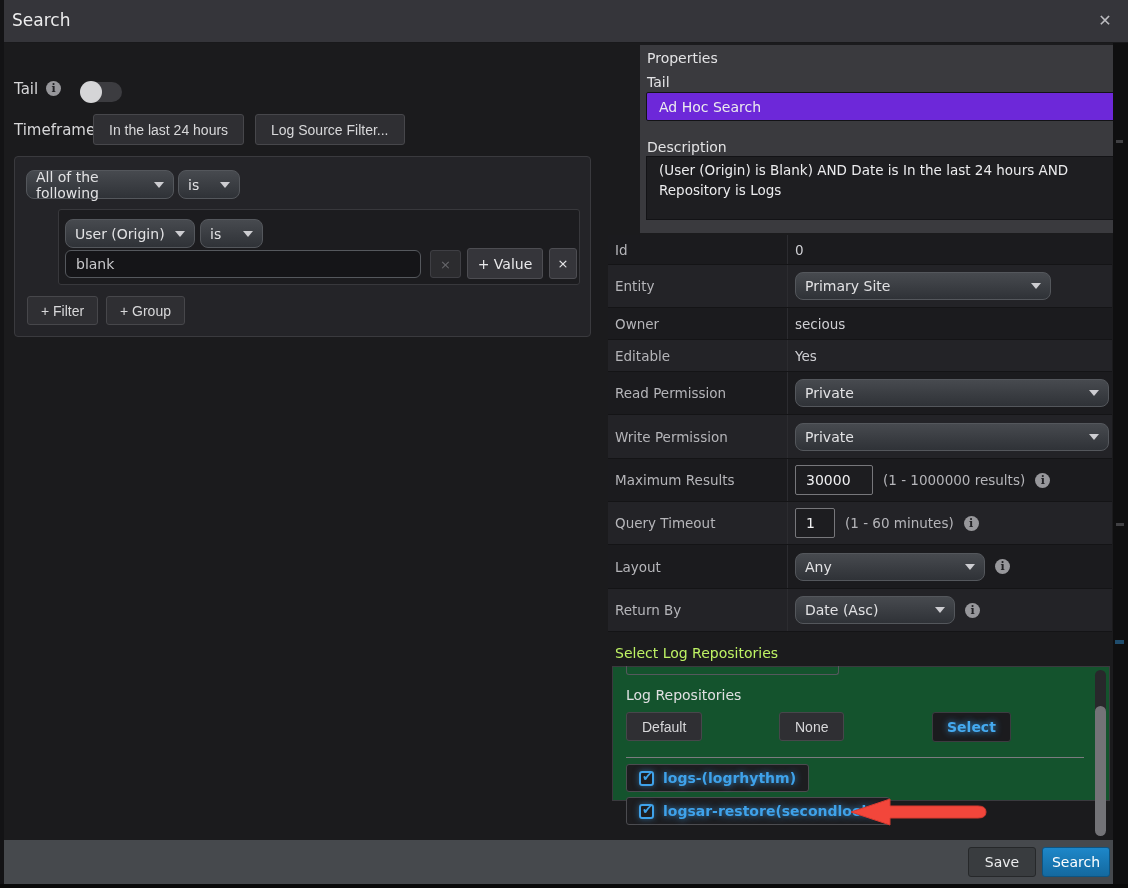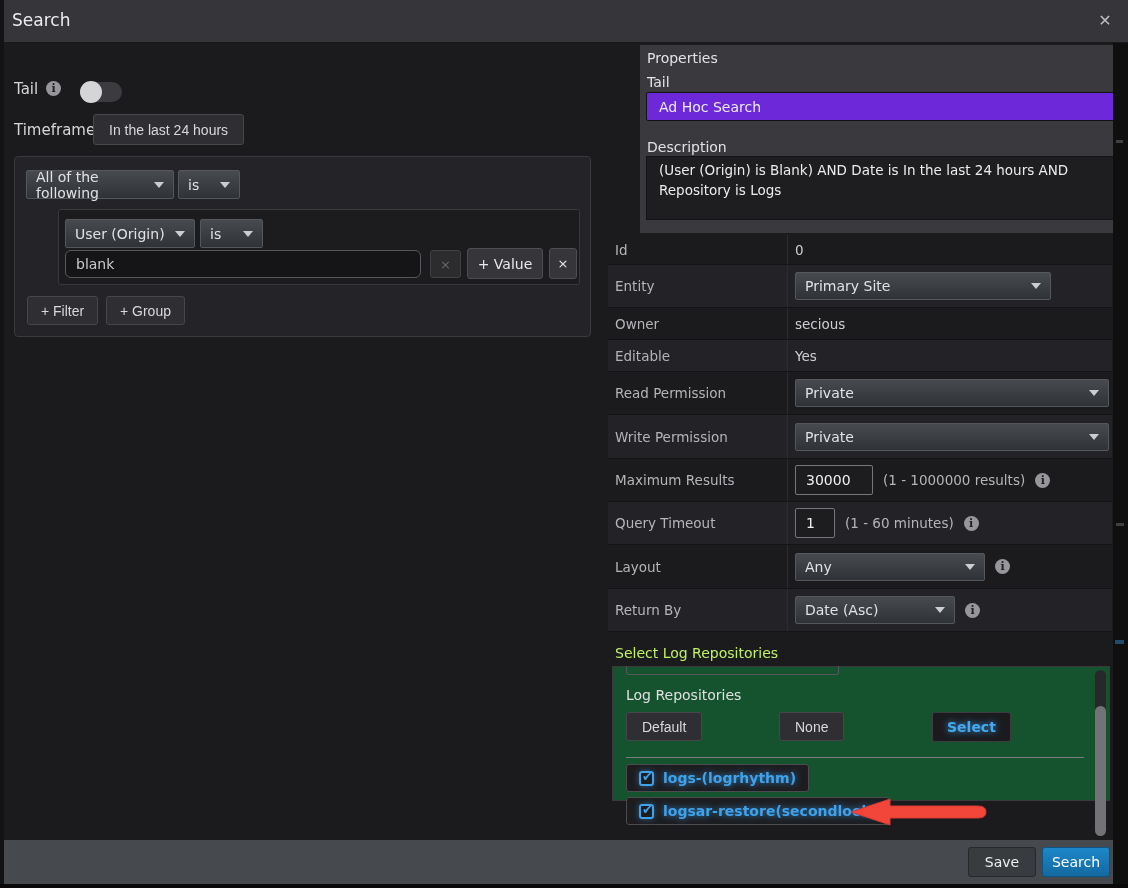--- a/index.html
+++ b/index.html
@@ -18,21 +18,21 @@
   .right-strip { position:absolute; right:0; top:43px; width:15px; height:845px; background:#0f0f10; z-index:6; }
   .artifact { position:absolute; opacity:.55; }
   .bottom-strip { position:absolute; left:0; top:884px; width:1128px; height:4px; background:#090909; z-index:7; }
 
   
   .btn-dark { display:inline-flex; align-items:center; justify-content:center;
               background:#2f2f33; border:1px solid #47474b; border-radius:3px;
               color:#d8d8da; font-size:14px; height:31px; padding:0 15px; cursor:pointer; white-space:nowrap; }
   .dd { position:absolute; display:flex; align-items:center; justify-content:space-between;
         background:linear-gradient(180deg,#474a4f,#2f3237); border:1px solid #54575c;
-        border-radius:2px; color:#e2e2e4; font-size:14px; padding:0 9px; height:29px; cursor:pointer; }
+        border-radius:8px; color:#e2e2e4; font-size:14px; padding:0 9px; height:29px; cursor:pointer; }
   .dd .caret { width:0; height:0; border-left:5px solid transparent; border-right:5px solid transparent;
                border-top:6px solid #cdcdd1; margin-left:8px; flex:none; }
   .txt-input { background:#151518; border:1px solid #55585d; border-radius:6px;
                color:#c9c9cc; font-size:14px; padding:0 10px; font-family:inherit; }
   .info-icon { width:15px; height:15px; border-radius:50%; background:#97979b; color:#212124;
                font-size:11px; font-weight:bold; display:inline-flex; align-items:center;
                justify-content:center; flex:none; font-family:"DejaVu Serif",serif; }
 
   
   .lbl { position:absolute; color:#d6d6d8; font-size:15px; }
@@ -120,20 +120,21 @@
   </div>
 
   <span class="lbl" style="left:14px; top:80px;">Tail</span>
   <span class="info-icon" style="position:absolute; left:46px; top:81px;">i</span>
   <div class="toggle">
       <div class="knob"></div>
     </div>
 
   <span class="lbl" style="left:14px; top:121px;">Timeframe</span>
   <button class="btn-dark" style="position:absolute; left:93px; top:114px;">In the last 24 hours</button>
+  <button class="btn-dark" style="position:absolute; left:255px; top:114px;">Log Source Filter...</button>
 
   <div class="filter-box">
     <div class="dd" style="left:11px; top:13px; width:148px;">
       <span>All of the following</span>
       <span class="caret"></span>
     </div>
     <div class="dd" style="left:163px; top:13px; width:62px;">
       <span>is</span>
       <span class="caret"></span>
     </div>

